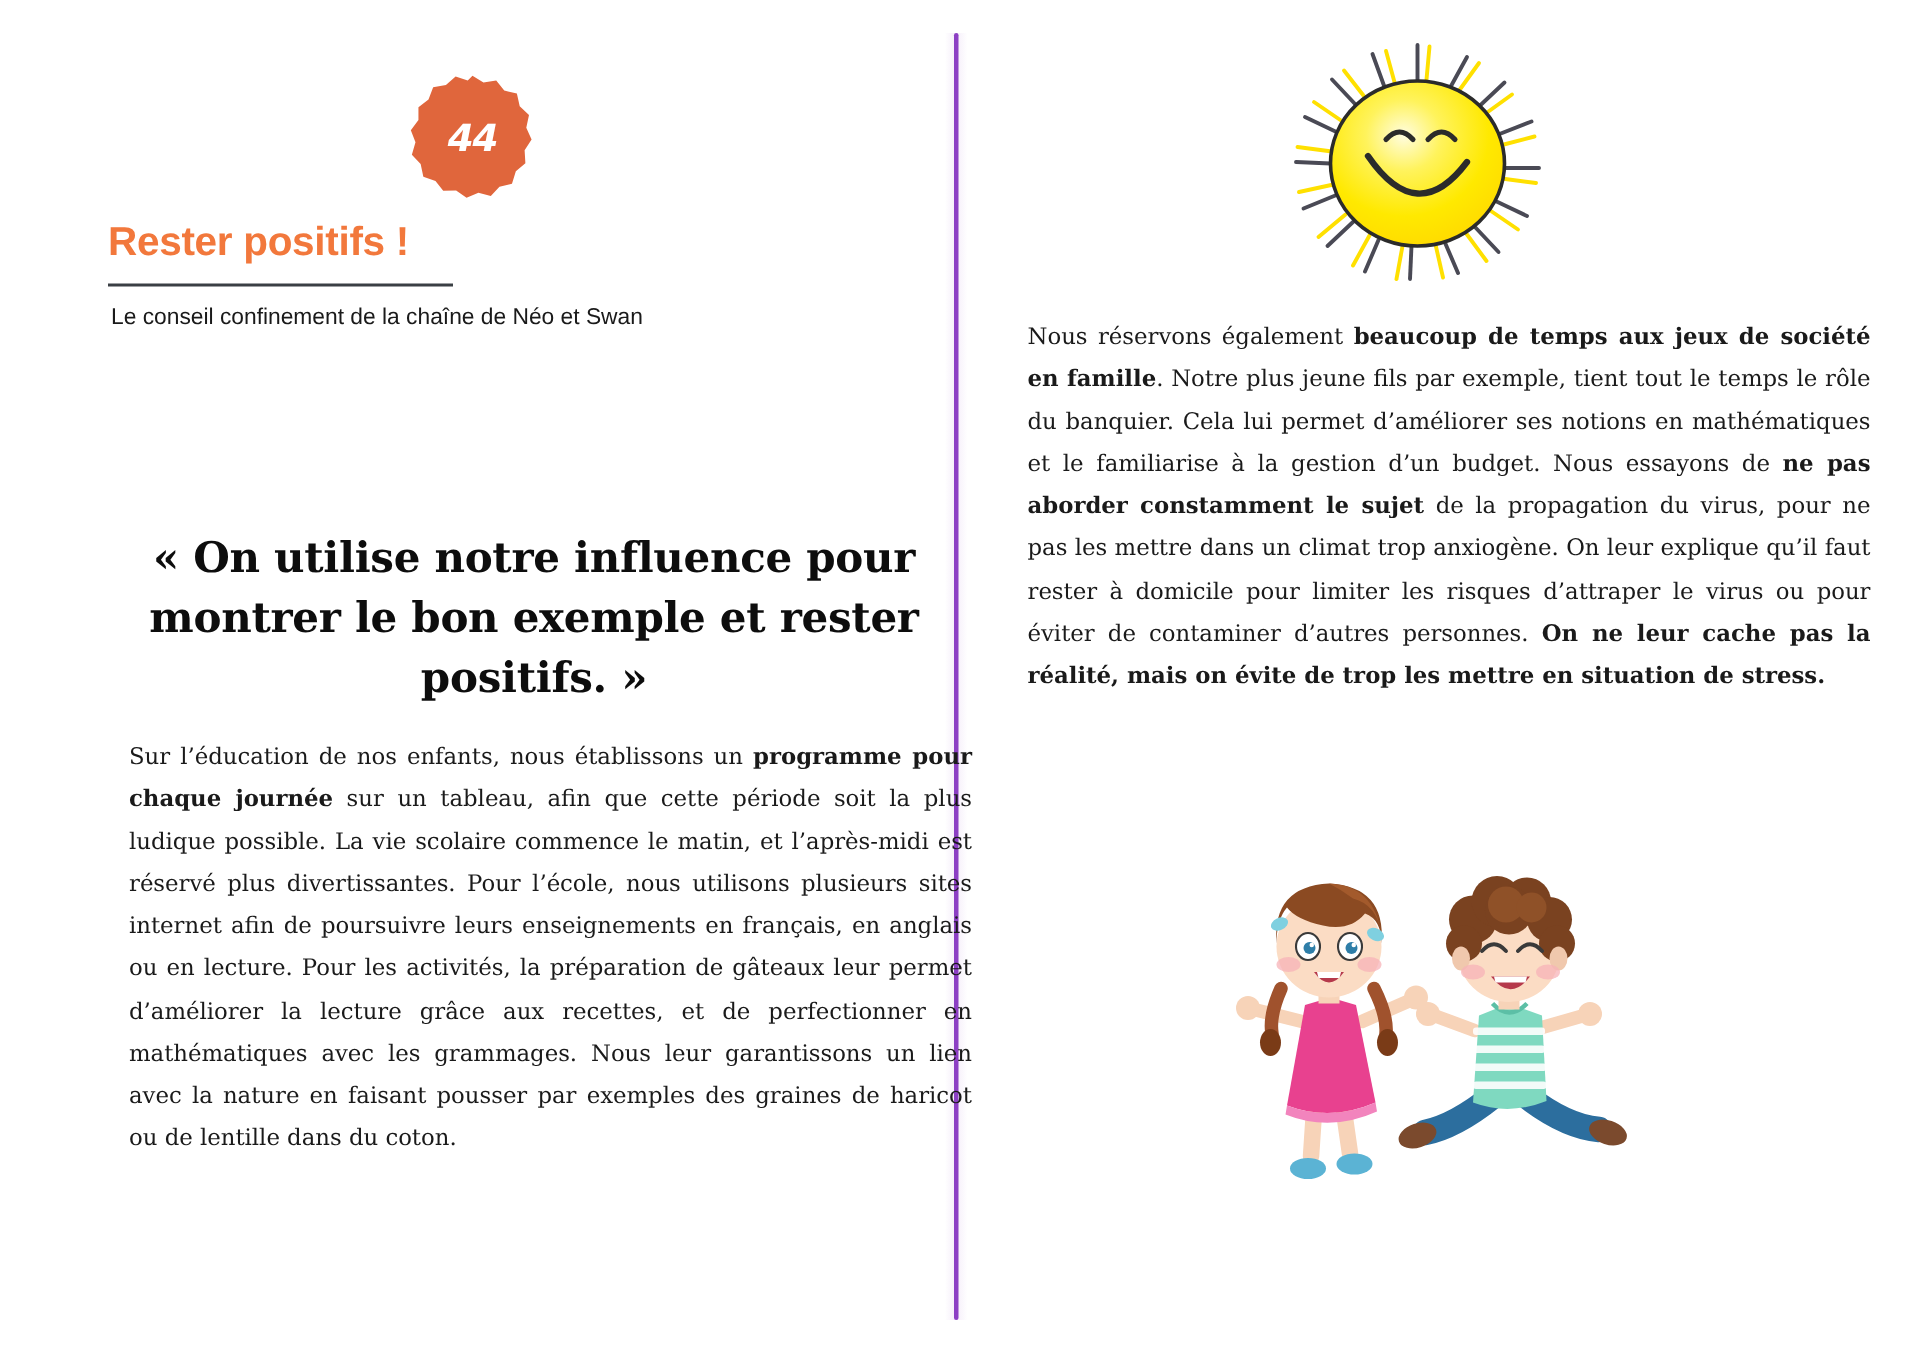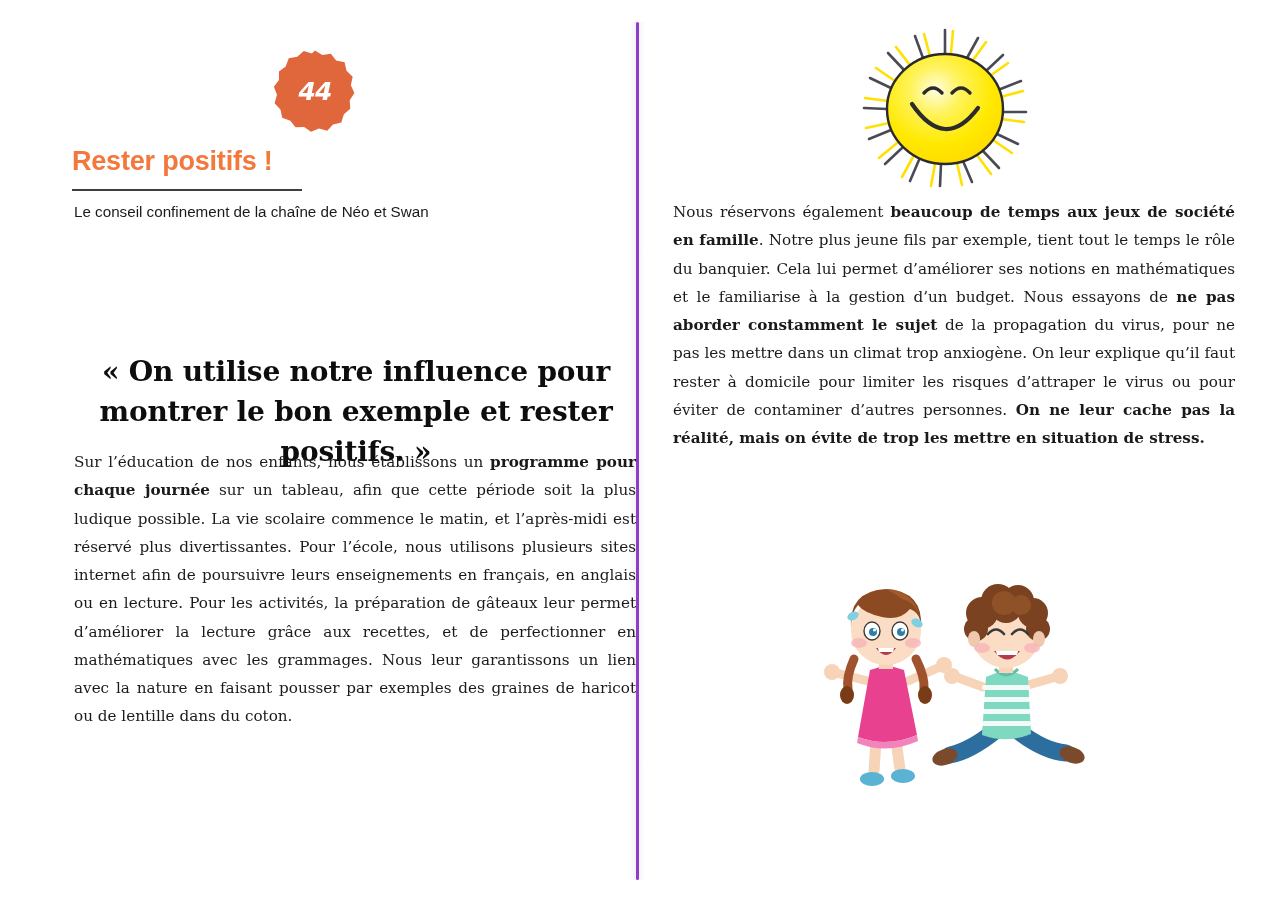--- a/index.html
+++ b/index.html
@@ -116,21 +116,21 @@
     line-height: 1.55;
     color: #1a1a1a;
   }
 
   .para {
     font-family: "DejaVu Serif", serif;
     font-size: 15.2px;
     line-height: 1.86;
     color: #1a1a1a;
     text-align: justify;
-    margin: 0;
+    margin: 12px;
   }
   .para b, .para strong { font-weight: 700; }
 
   .p-left-1 {
     position: absolute;
     left: 34px;
     top: 238px;
     width: 562px;
   }
 
@@ -144,21 +144,21 @@
     font-size: 28px;
     font-weight: 700;
     line-height: 1.42;
     color: #0d0d0d;
     letter-spacing: -0.2px;
   }
 
   .p-left-2 {
     position: absolute;
     left: 34px;
-    top: 448px;
+    top: 478px;
     width: 562px;
   }
 
   .p-right-1 {
     position: absolute;
     left: 13px;
     top: 198px;
     width: 562px;
   }
 

